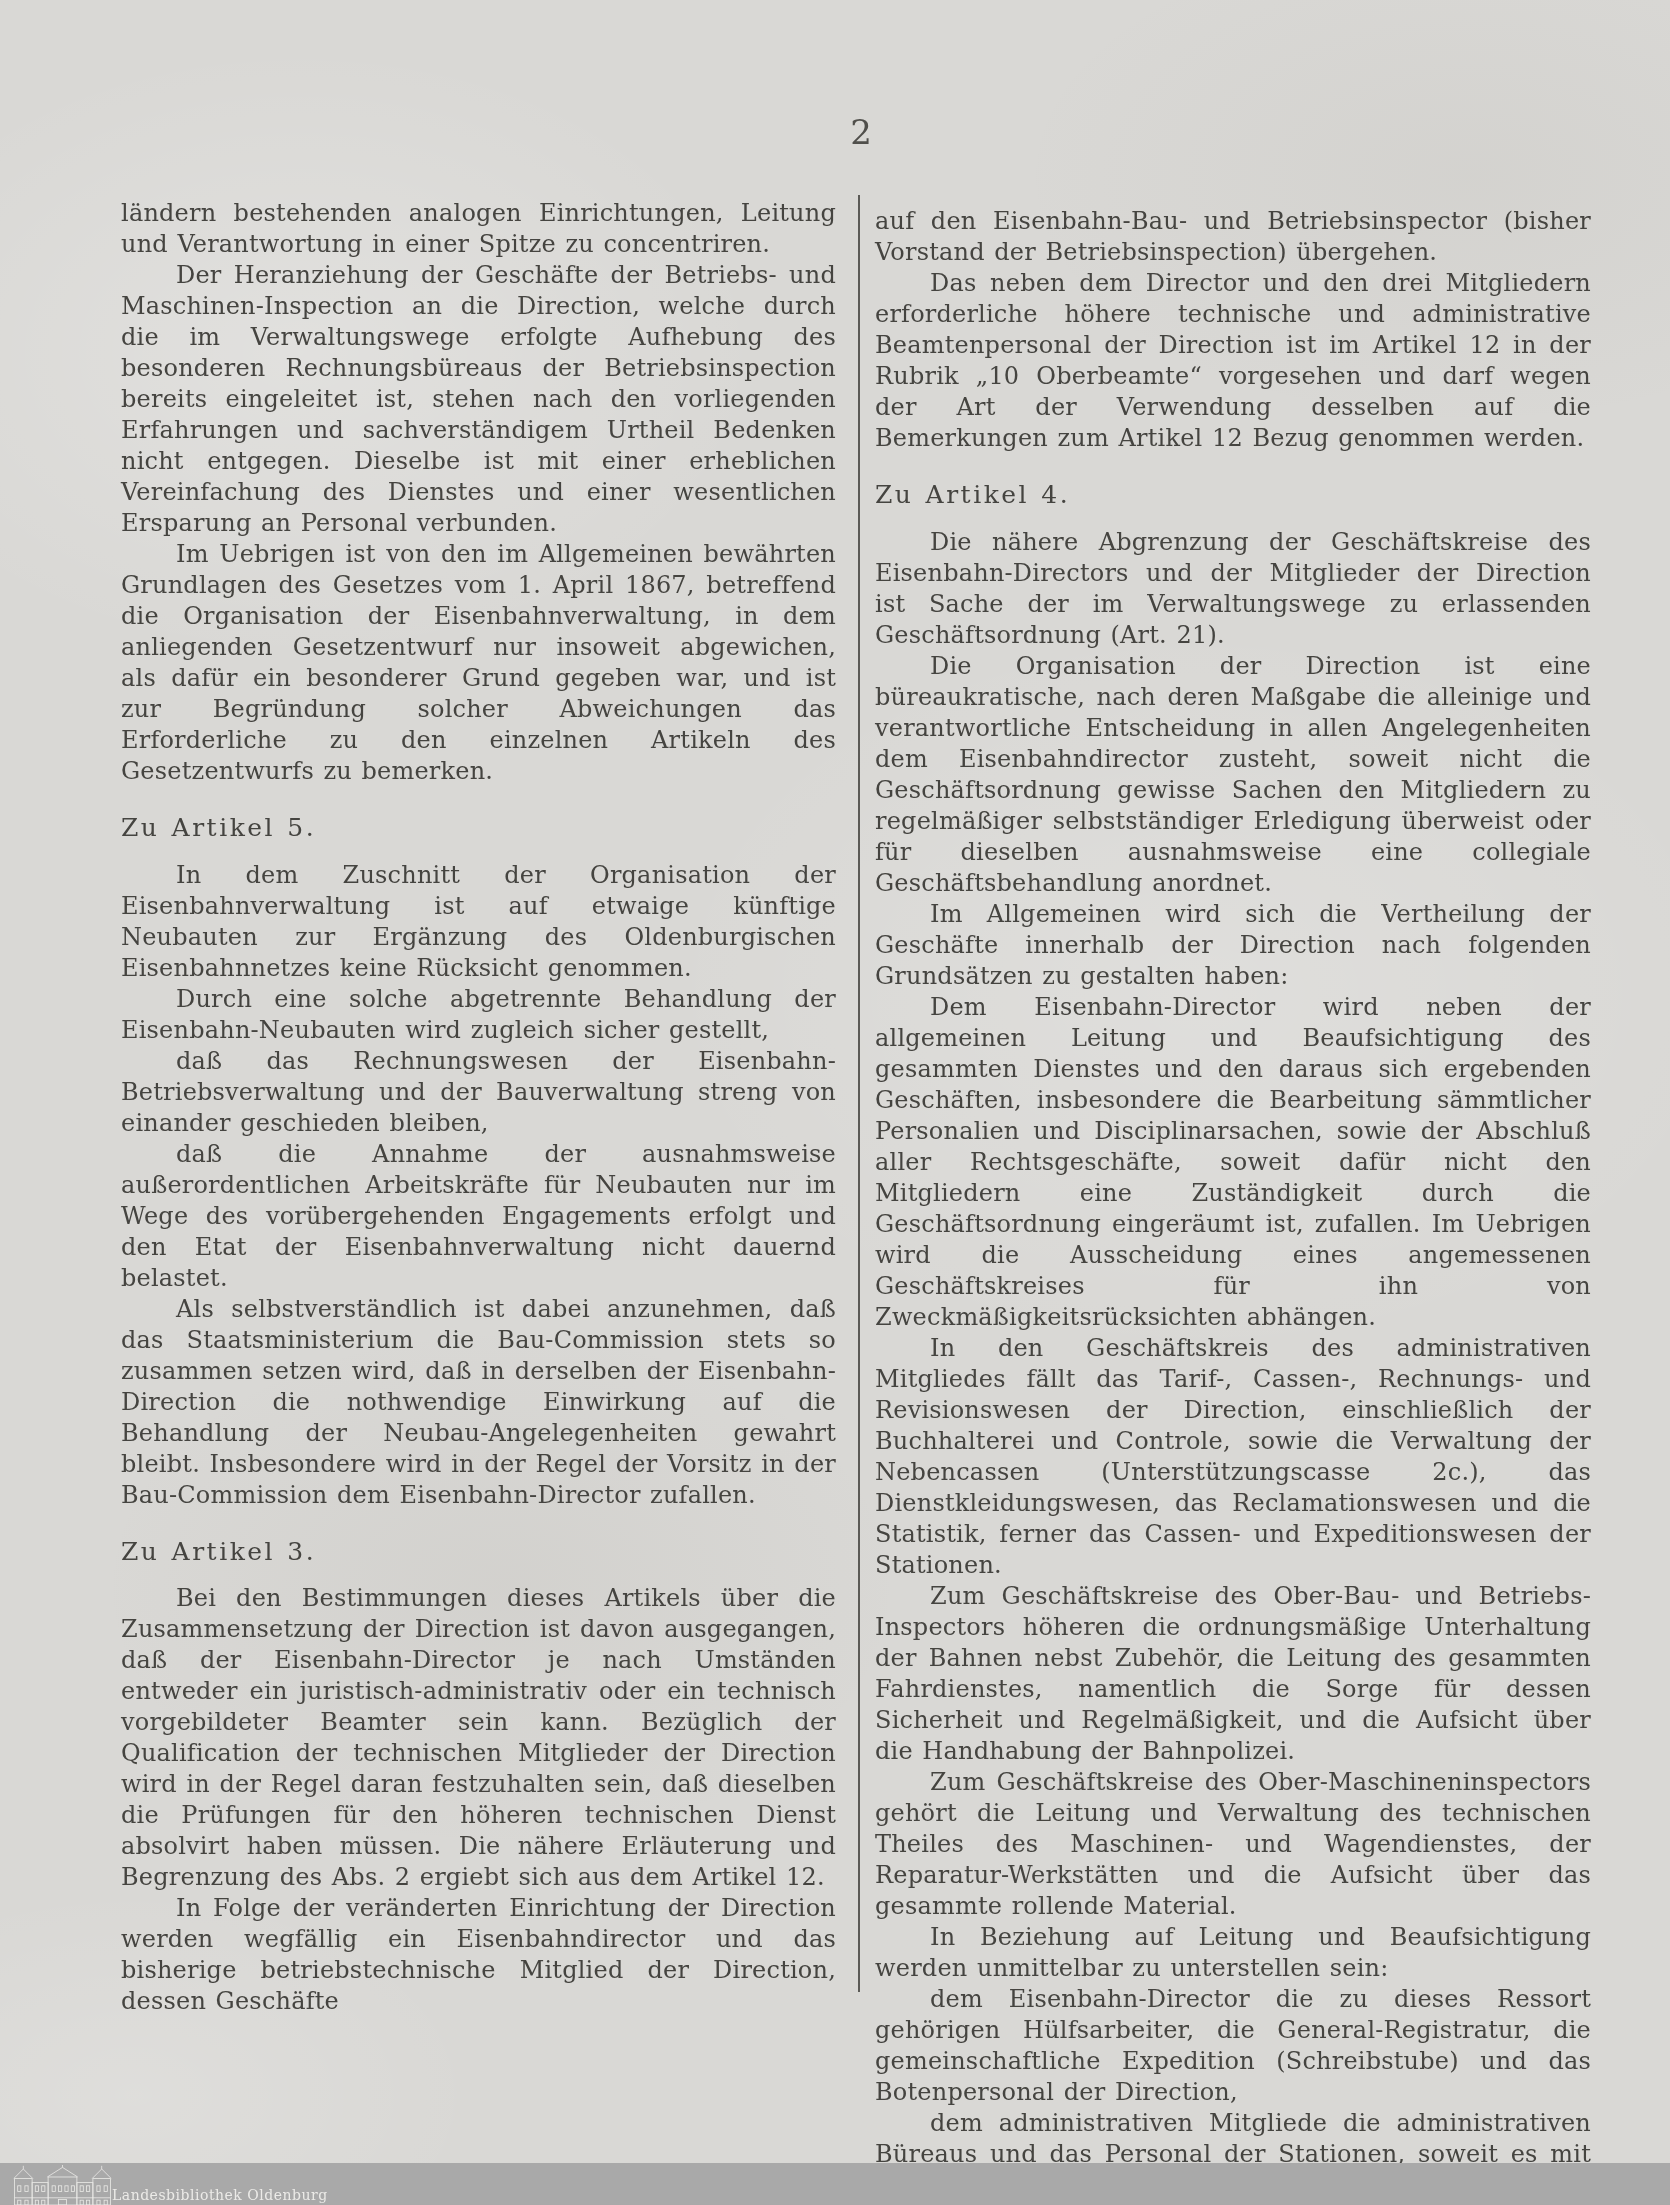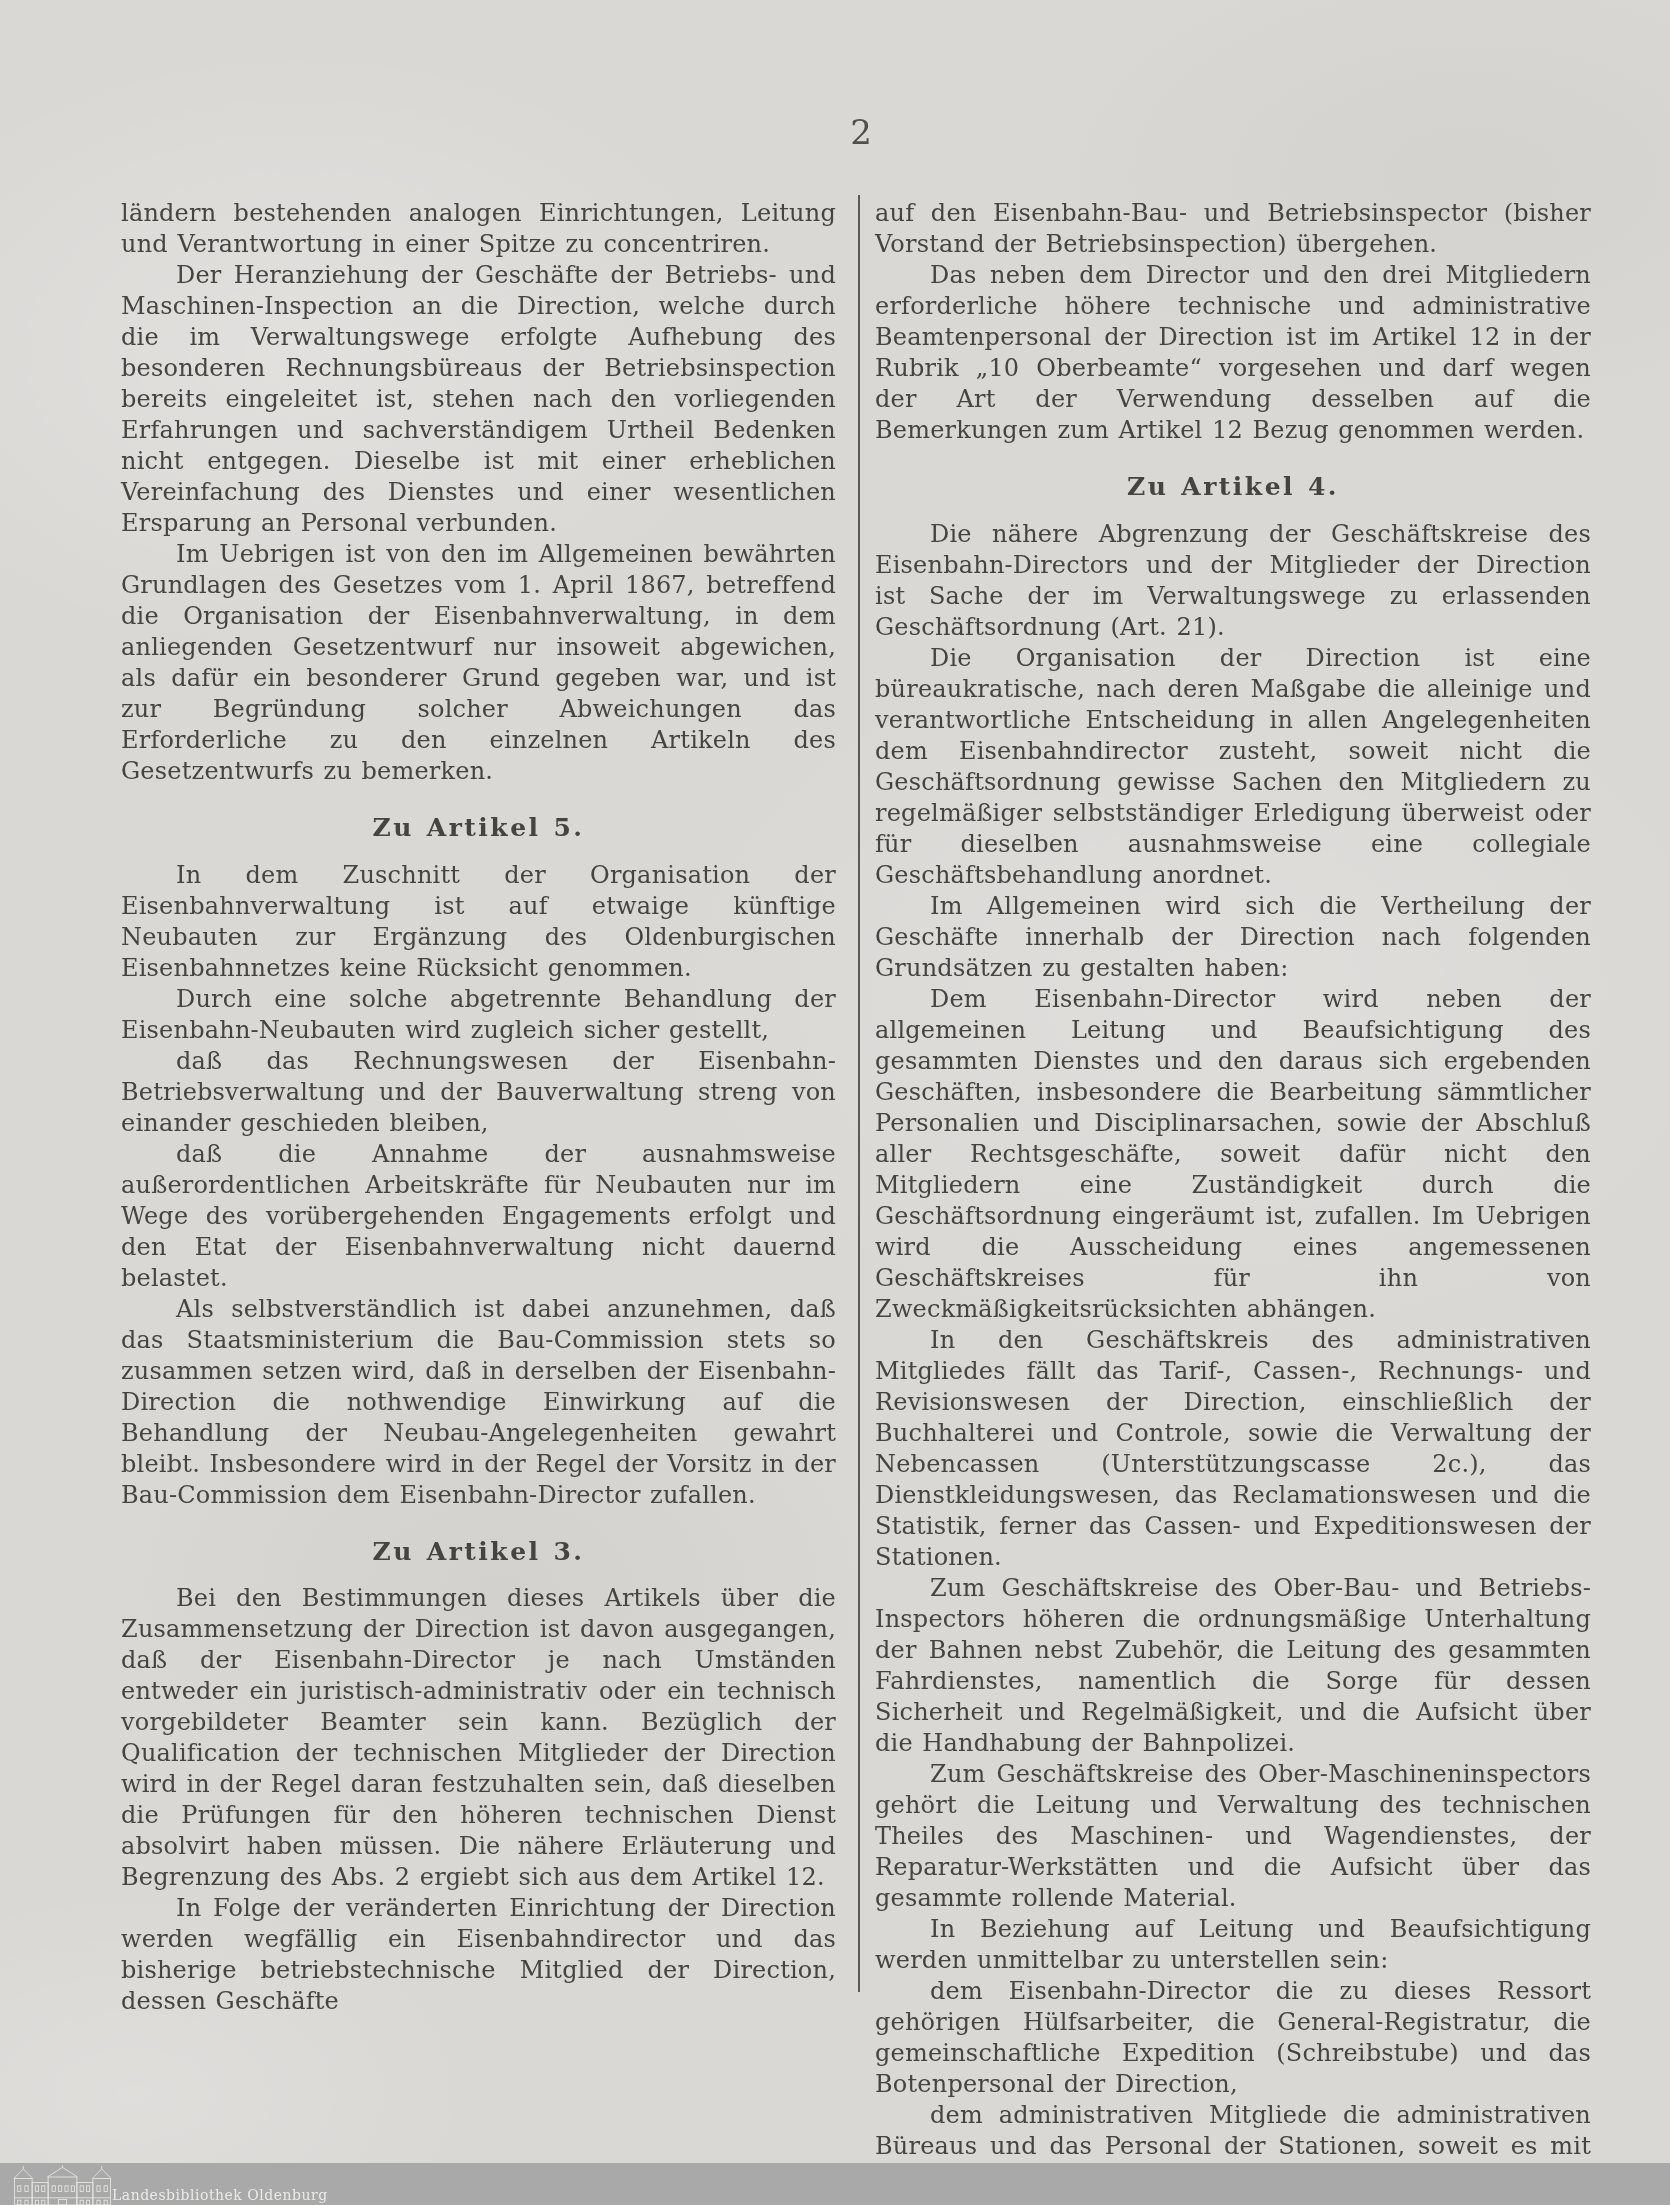--- a/index.html
+++ b/index.html
@@ -39,29 +39,28 @@
     top: 198px;
     width: 715px;
     font-size: 24px;
     line-height: 31px;
     text-align: justify;
     color: #454440;
     letter-spacing: 0.2px;
     word-spacing: 1.7px;
   }
   .col-left  { left: 121px; }
-  .col-right { left: 875px; width: 716px; }
+  .col-right { left: 875px; width: 716px; margin-top: 8px; }
   .col p { margin: 0; padding: 0; }
   .col p.indent  { text-indent: 55px; }
   .col p.opening { text-indent: 0; }
   .col h2.heading {
     font-size: 25px;
-    font-weight: bold;
+    font-weight: normal;
     letter-spacing: 2.5px;
-    text-align: center;
     text-indent: 0;
     margin: 25px 0 16.7px 0;
     color: #454440;
   }
   .watermark-bar {
     position: absolute;
     left: 0;
     bottom: 0;
     width: 100%;
     height: 42px;

